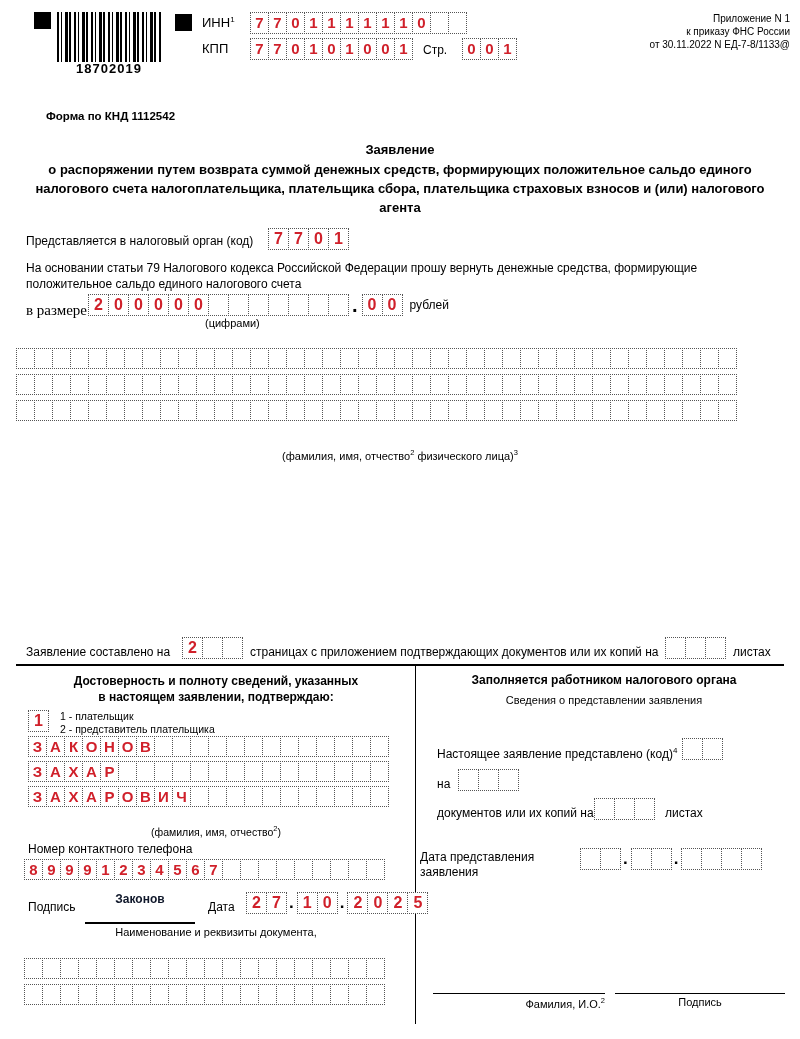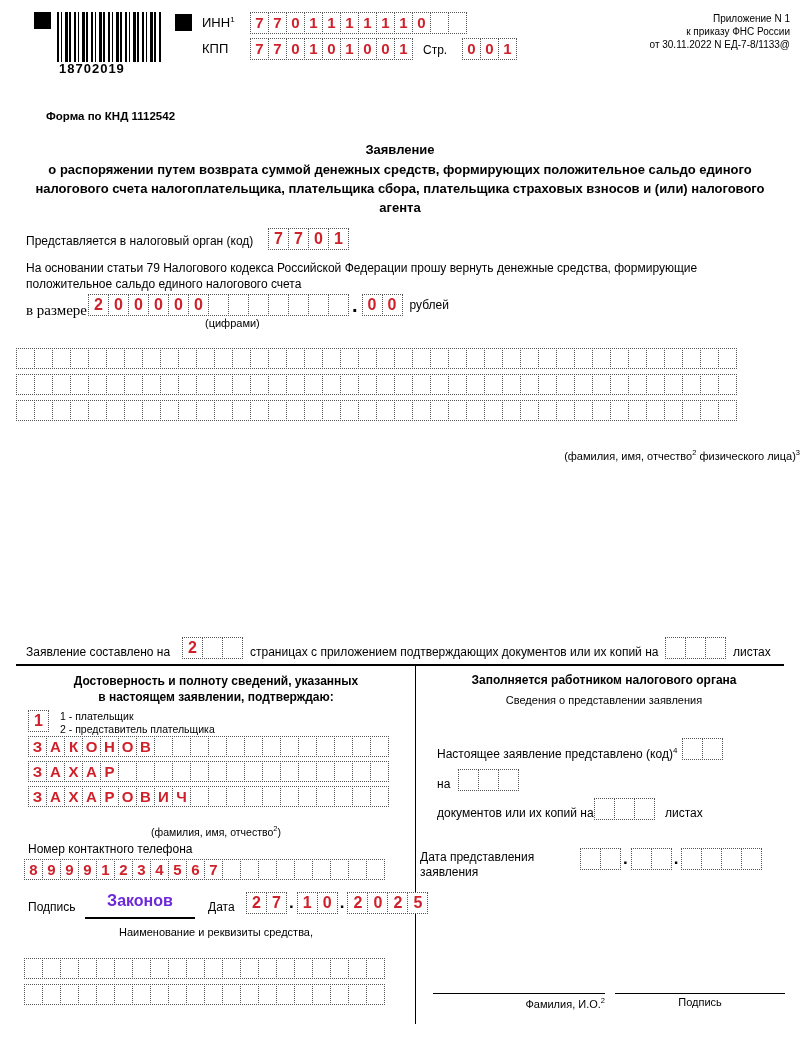--- a/index.html
+++ b/index.html
@@ -84,21 +84,21 @@
         #000 8px, #000 11px, #fff 11px, #fff 12px,
         #000 12px, #000 14px, #fff 14px, #fff 17px);
   }
   .barcode-num {
     font-family: "Liberation Sans", sans-serif;
     font-size: 13px;
     font-weight: bold;
     letter-spacing: 1px;
     margin-top: -1px;
     display: flex;
-    justify-content: flex-start;
+    justify-content: center;
     padding: 0 2px;
   }
 
   .hdr-sq2 {
     position: absolute;
     left: 175px;
     top: 14px;
     width: 17px;
     height: 17px;
     background: #000;
@@ -238,21 +238,21 @@
     position: absolute;
     left: 16px;
     top: 348px;
   }
   .fio-rows .cells { margin-bottom: 5px; }
   .lbl-fio-fiz {
     position: absolute;
     left: 0;
     top: 448px;
     width: 800px;
-    text-align: right;
+    text-align: center;
     font-size: 11px;
   }
   .lbl-fio-fiz sup { font-size: 7.5px; }
 
   
   .lbl-sost {
     position: absolute;
     left: 26px;
     top: 645px;
     font-size: 12px;
@@ -355,24 +355,24 @@
     top: 900px;
     font-size: 12px;
   }
   .sign-line {
     position: absolute;
     left: 85px;
     top: 892px;
     width: 110px;
     border-bottom: 2px solid #000;
     text-align: center;
-    font-size: 16px;
+    font-size: 12px;
     font-weight: bold;
-    color: #6d28d9;
-    padding-bottom: 7px;
+    color: #0f172a;
+    padding-bottom: 16px;
   }
   .lbl-data {
     position: absolute;
     left: 208px;
     top: 900px;
     font-size: 12px;
   }
   .row-date {
     position: absolute;
     left: 246px;
@@ -888,21 +888,21 @@
     <span class="dot-sep-sm">.</span>
     <div class="cells">
         <div class="cell wide">2</div>
         <div class="cell wide">0</div>
         <div class="cell wide">2</div>
         <div class="cell wide">5</div>
       </div>
   </div>
 
   <div class="lbl-naim">
-    <div>Наименование и реквизиты средства,</div>
+    <div>Наименование и реквизиты документа,</div>
   </div>
   <div class="doc-rows">
     <div class="cells">
         <div class="cell"></div>
         <div class="cell"></div>
         <div class="cell"></div>
         <div class="cell"></div>
         <div class="cell"></div>
         <div class="cell"></div>
         <div class="cell"></div>

